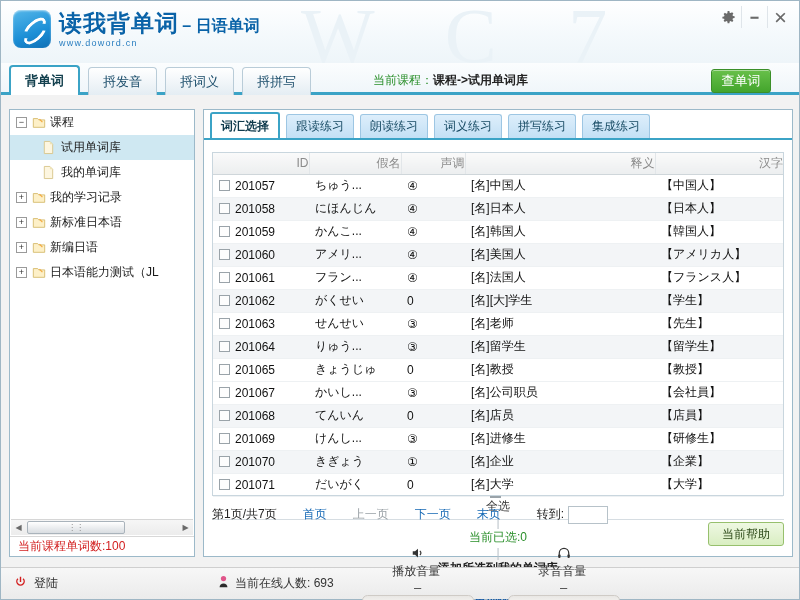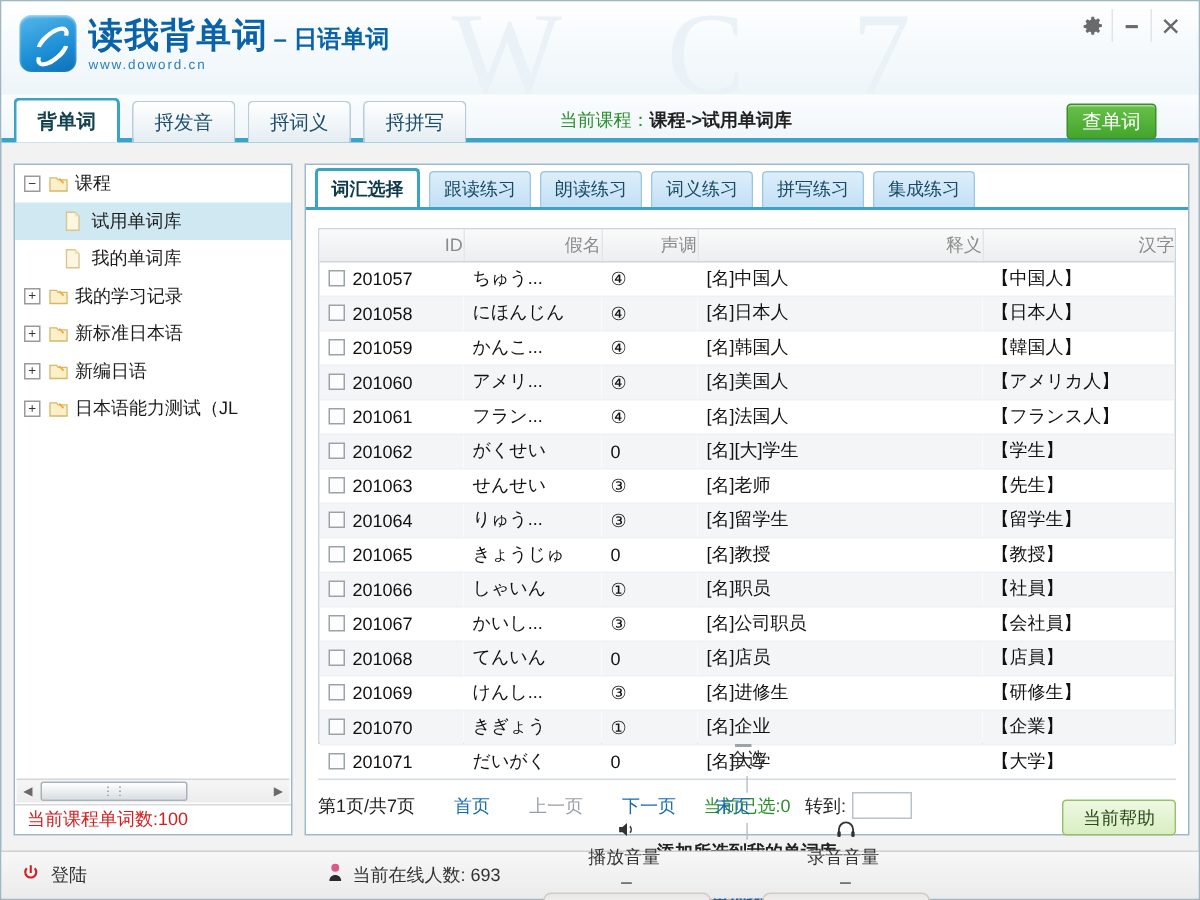--- a/index.html
+++ b/index.html
@@ -181,22 +181,22 @@
     border-bottom: 1px solid #d6dde2;
     flex-direction: column;
   }
   .sep { color: #b9c2c8; margin: 0 10px; }
   .lnk { color: #1669b5; cursor: pointer; }
   .lnk.green { color: #2a8f2a; }
   .lnk.bold { font-weight: bold; color: #1457a5; }
   .act { color: #222; font-weight: bold; cursor: pointer; }
 
   .pager {
-    position: absolute; left: 8px; right: 8px; bottom: 4px; height: 30px;
-    display: flex; align-items: center; font-size: 12px; color: #222;
+    position: absolute; left: 8px; right: 8px; bottom: 20px; height: 30px;
+    display: flex; align-items: flex-start; font-size: 12px; color: #222;
   }
   .pager .pg { margin-left: 26px; color: #1669b5; cursor: pointer; }
   .pager .pg.dis { color: #9aa1a6; cursor: default; }
   .goto { margin-left: 36px; color: #222; }
   .goto-input {
     width: 40px; height: 18px; border: 1px solid #b7c2c9; background: #fff;
     margin-left: 4px; vertical-align: middle;
   }
   .help-btn {
     margin-left: auto; width: 76px; height: 24px;
@@ -454,27 +454,20 @@
               <td class="col-tone">③</td>
               <td class="col-mean">[名]留学生</td>
               <td>【留学生】</td>
             </tr>
             <tr class="">
               <td class="col-id"><span class="cb"></span><span>201065</span></td>
               <td class="col-kana">きょうじゅ</td>
               <td class="col-tone">0</td>
               <td class="col-mean">[名]教授</td>
               <td>【教授】</td>
-            </tr>
-            <tr class="alt">
-              <td class="col-id"><span class="cb"></span><span>201066</span></td>
-              <td class="col-kana">しゃいん</td>
-              <td class="col-tone">①</td>
-              <td class="col-mean">[名]职员</td>
-              <td>【社員】</td>
             </tr>
             <tr class="">
               <td class="col-id"><span class="cb"></span><span>201067</span></td>
               <td class="col-kana">かいし...</td>
               <td class="col-tone">③</td>
               <td class="col-mean">[名]公司职员</td>
               <td>【会社員】</td>
             </tr>
             <tr class="alt">
               <td class="col-id"><span class="cb"></span><span>201068</span></td>

